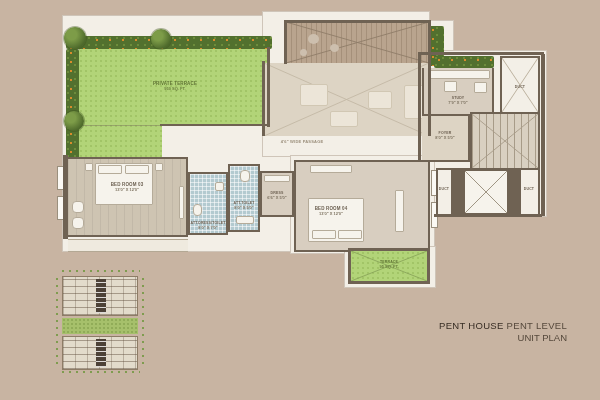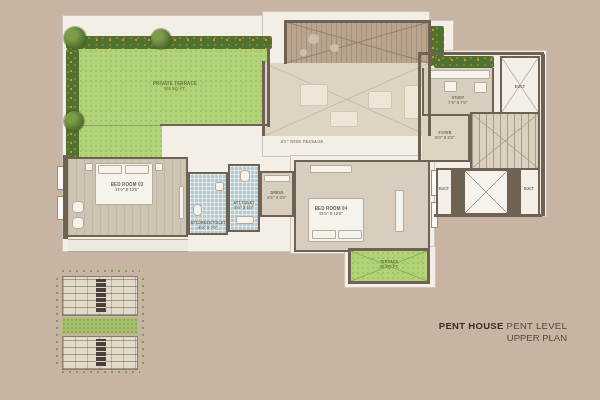--- a/index.html
+++ b/index.html
@@ -32,21 +32,21 @@
   .rlabel{position:absolute;transform:translate(-50%,-50%) scale(.5);transform-origin:center;text-align:center;
           font-weight:700;color:#6b5f50;white-space:nowrap;line-height:1.35;}
   .rlabel .nm{display:block;font-size:9px;letter-spacing:.3px;}
   .rlabel .sz{display:block;font-size:8px;color:#7d7260;}
   .rlabel.small .nm{font-size:7px;}
   .on-green{color:#5e7233;} .on-green .sz{color:#6d8140;}
   .passage-label{position:absolute;transform:translate(-50%,-50%) scale(.5);font-weight:700;font-size:8px;
           color:#9b8f7c;white-space:nowrap;letter-spacing:.4px;}
   .titleblock{position:absolute;right:33px;top:320px;text-align:right;line-height:12px;}
   .titleblock .l1{font-size:9.5px;letter-spacing:.3px;}
-  .titleblock .proj{font-weight:700;color:#372d24;text-align:right;}
+  .titleblock .proj{font-weight:400;color:#372d24;text-align:right;}
   .titleblock .lvl{font-weight:400;color:#56493c;margin-left:3px;}
   .titleblock .l2{font-size:9.5px;color:#56493c;font-weight:400;}
   
   .mini-block{position:absolute;background:#e2dbcb;border:1px solid #8d7c66;box-sizing:border-box;
      background-image:repeating-linear-gradient(0deg,rgba(90,72,55,.45) 0 1px,transparent 1px 7px),
                       repeating-linear-gradient(90deg,rgba(90,72,55,.3) 0 1px,transparent 1px 12px);}
   .mini-core{position:absolute;background:#4d4237;background-image:repeating-linear-gradient(0deg,rgba(255,255,255,.8) 0 1px,transparent 1px 5px);}
   .mini-green{position:absolute;background-color:#a6c06b;background-image:radial-gradient(circle 1px at 2px 2px,rgba(100,130,50,.5) 70%,transparent 72%);background-size:4px 4px;}
   .dots{position:absolute;background-image:radial-gradient(circle 1.6px at 3px 3px,#7f9c4f 70%,transparent 74%);background-size:7px 7px;}
   .window{position:absolute;background:#fbf9f4;border:1px solid #9a8f7d;box-sizing:border-box;}
@@ -241,16 +241,16 @@
     <div class="mini-block" style="left:6px;top:70px;width:76px;height:34px;">
       <div class="mini-core" style="left:33px;top:2px;width:10px;height:28px;"></div>
     </div>
     <div class="dots" style="left:4px;top:103px;width:80px;height:7px;"></div>
   </div>
 
   <div class="titleblock">
     <div class="l1">
       <span class="proj">PENT HOUSE</span><span class="lvl">PENT LEVEL</span>
     </div>
-    <div class="l2">UPPER PLAN</div>
+    <div class="l2">UNIT PLAN</div>
   </div>
 
 </div>
 
 </body></html>

